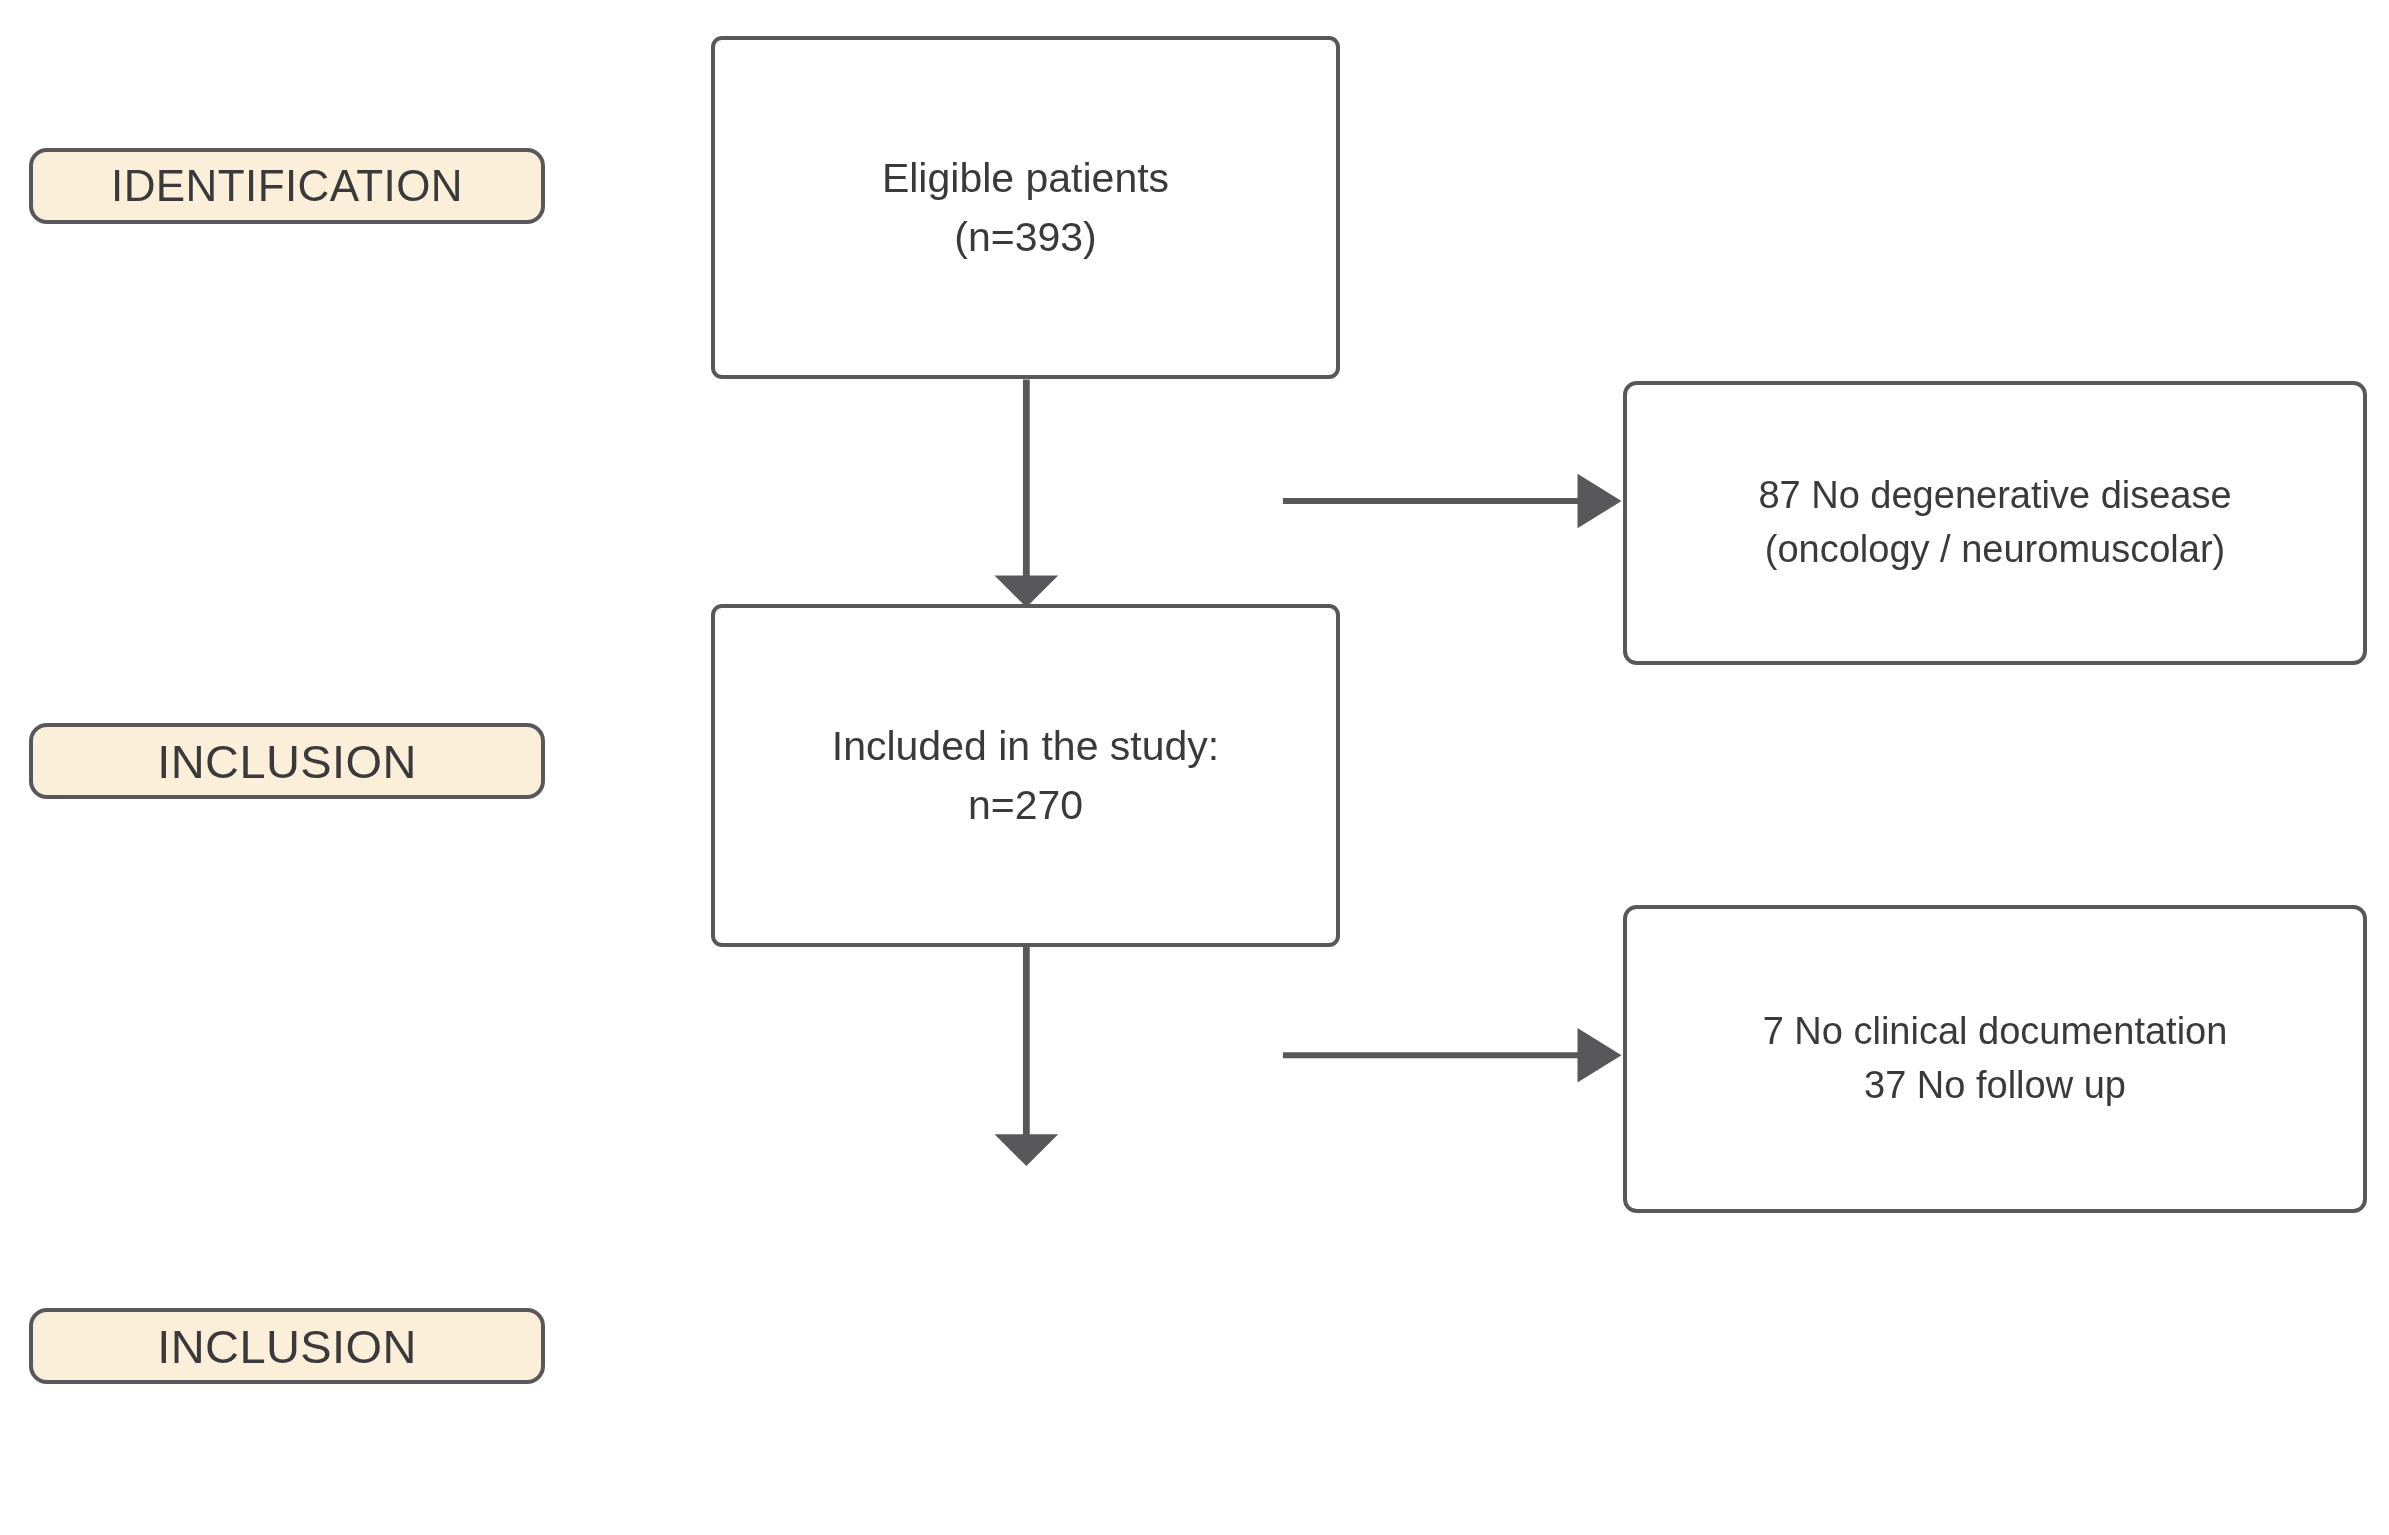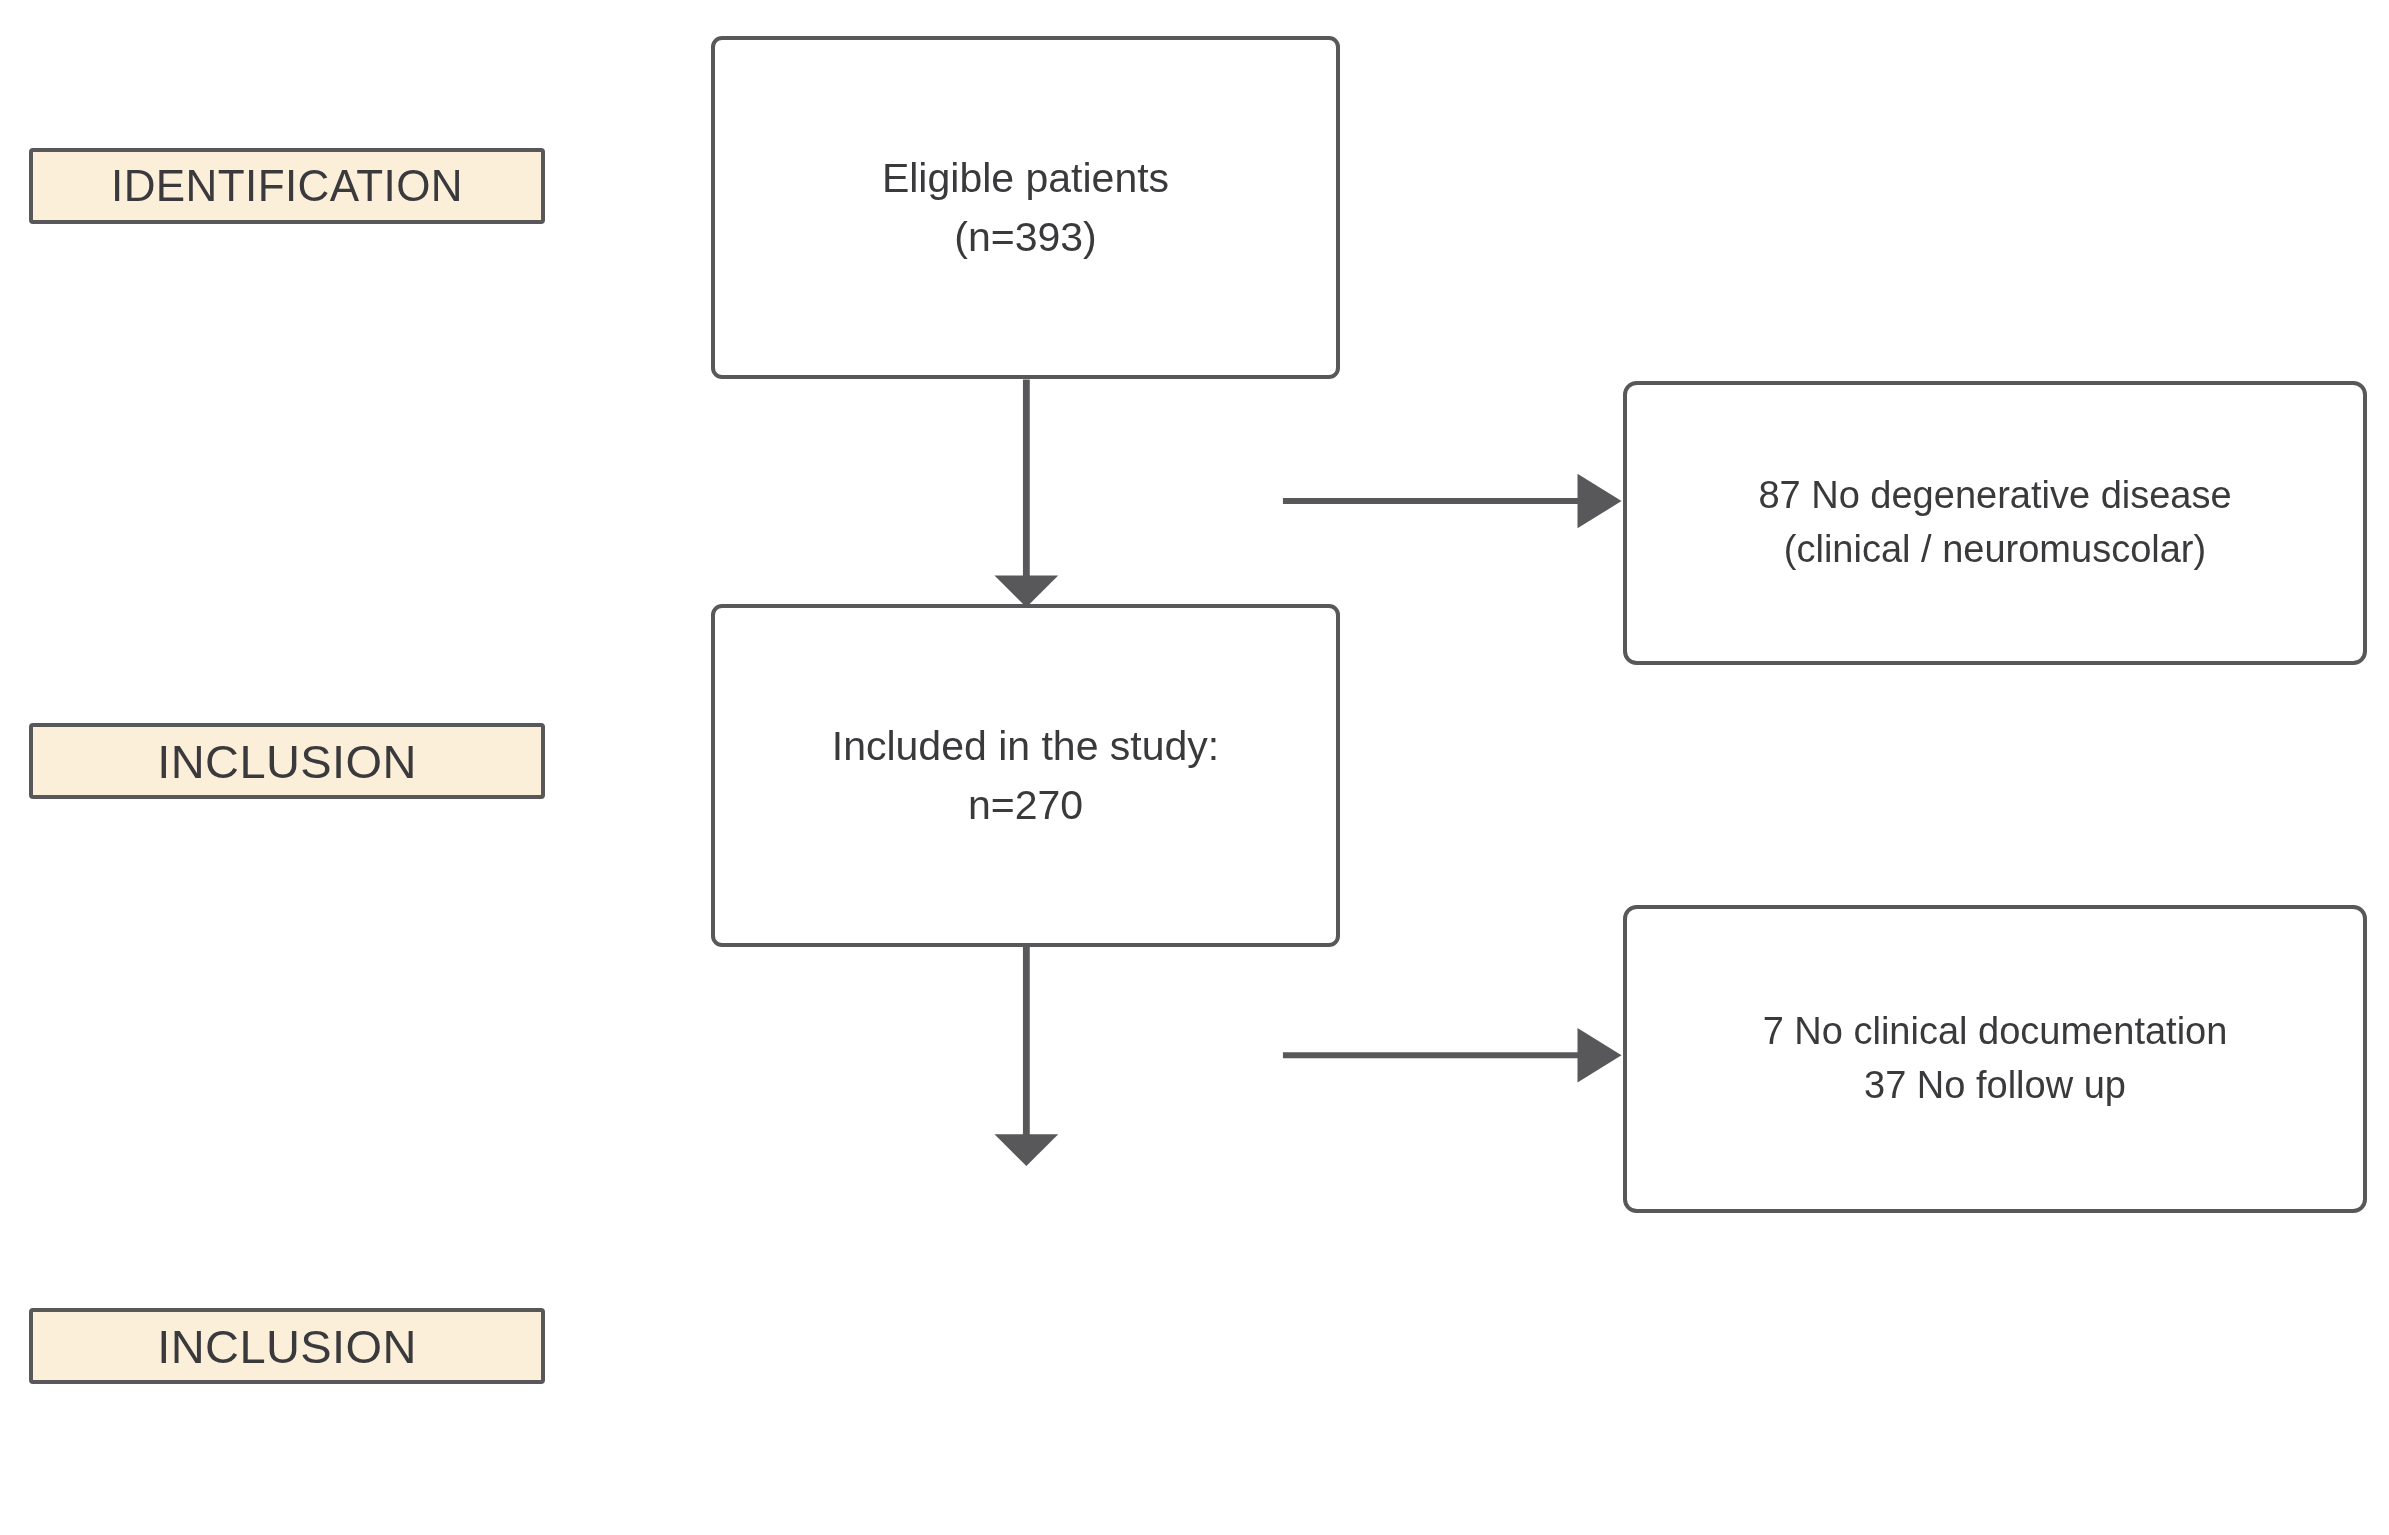--- a/index.html
+++ b/index.html
@@ -18,21 +18,21 @@
     background: #ffffff;
     overflow: hidden;
   }
 
   
   .stage-chip {
     position: absolute;
     box-sizing: border-box;
     background: #FBEFD9;
     border: 4.6px solid #58585A;
-    border-radius: 4px;
+    border-radius: 18px;
     display: flex;
     align-items: center;
     justify-content: center;
     color: #3A3A3C;
     font-size: 47px;
     letter-spacing: 0.4px;
     line-height: 1;
     white-space: nowrap;
   }
   #chip-identification { left: 29px;  top: 148px;  width: 516px; height: 76px; font-size: 44px; }
@@ -146,21 +146,21 @@
   </div>
 
   <div class="flow-box" id="box-included">
     <span class="tline">Included in the study:</span>
     <span class="tline">n=270</span>
   </div>
 
 
   <div class="exclusion-box" id="box-excl-1">
     <span class="tline line">87 No degenerative disease</span>
-    <span class="tline line">(clinical / neuromuscolar)</span>
+    <span class="tline line">(oncology / neuromuscolar)</span>
   </div>
 
   <div class="exclusion-box" id="box-excl-2">
     <span class="tline line">7 No clinical documentation</span>
     <span class="tline line">37 No follow up</span>
   </div>
 
 </div>
 
 

